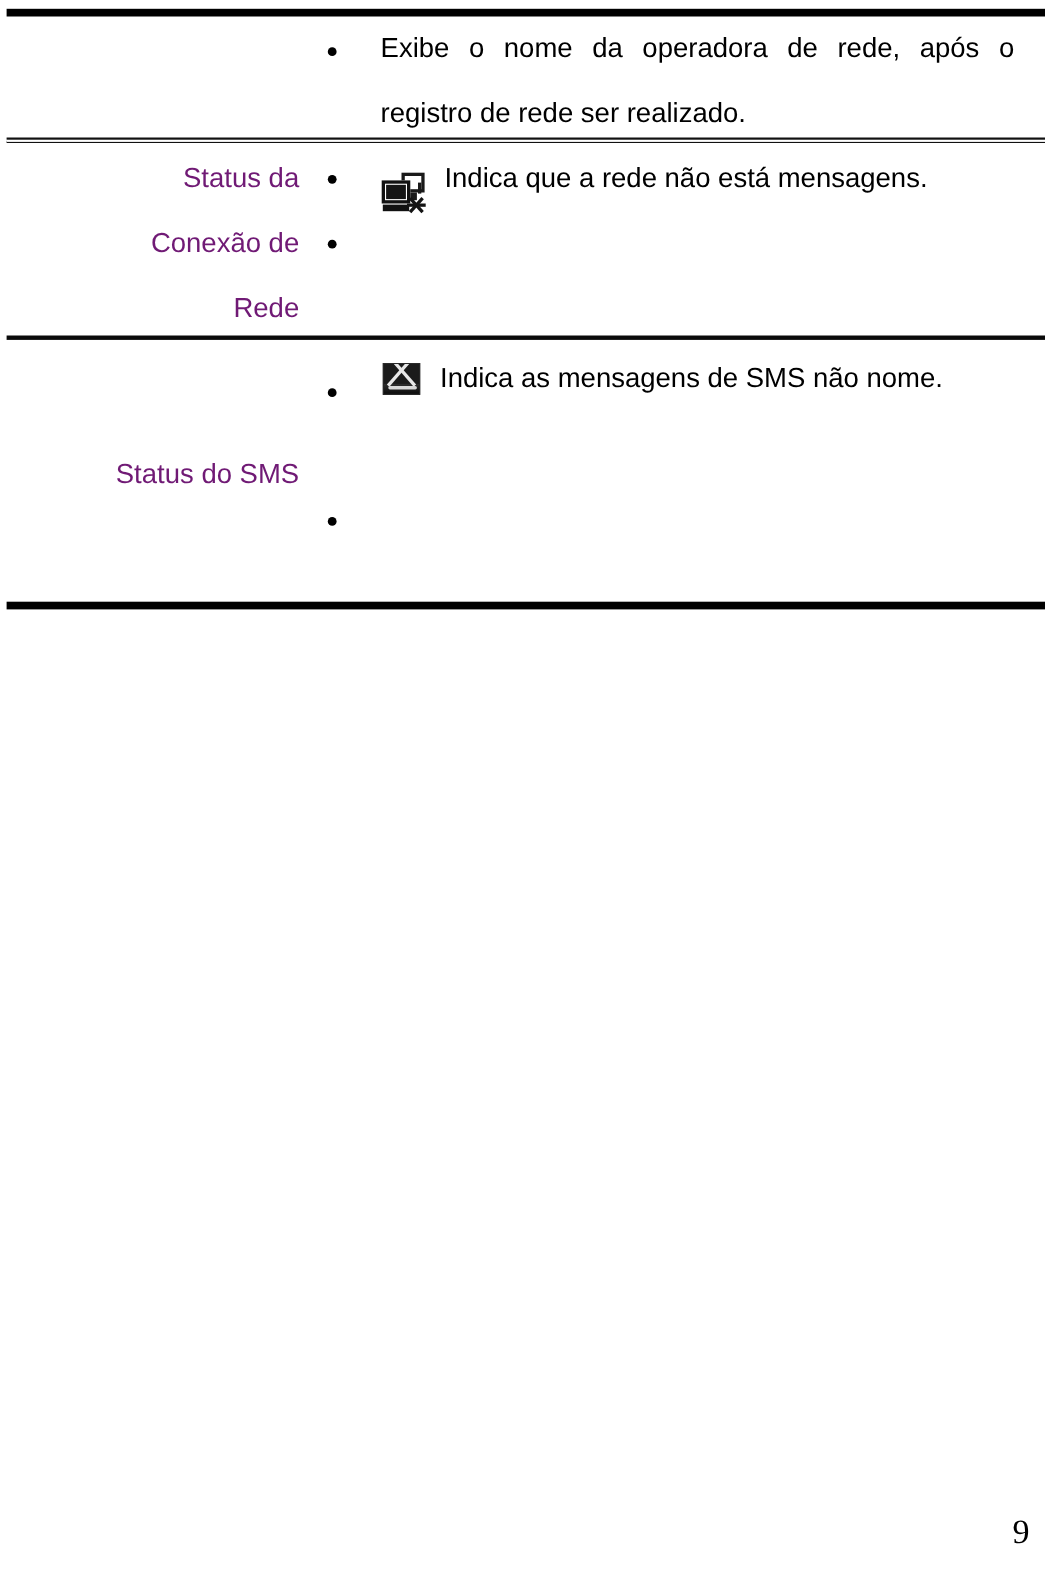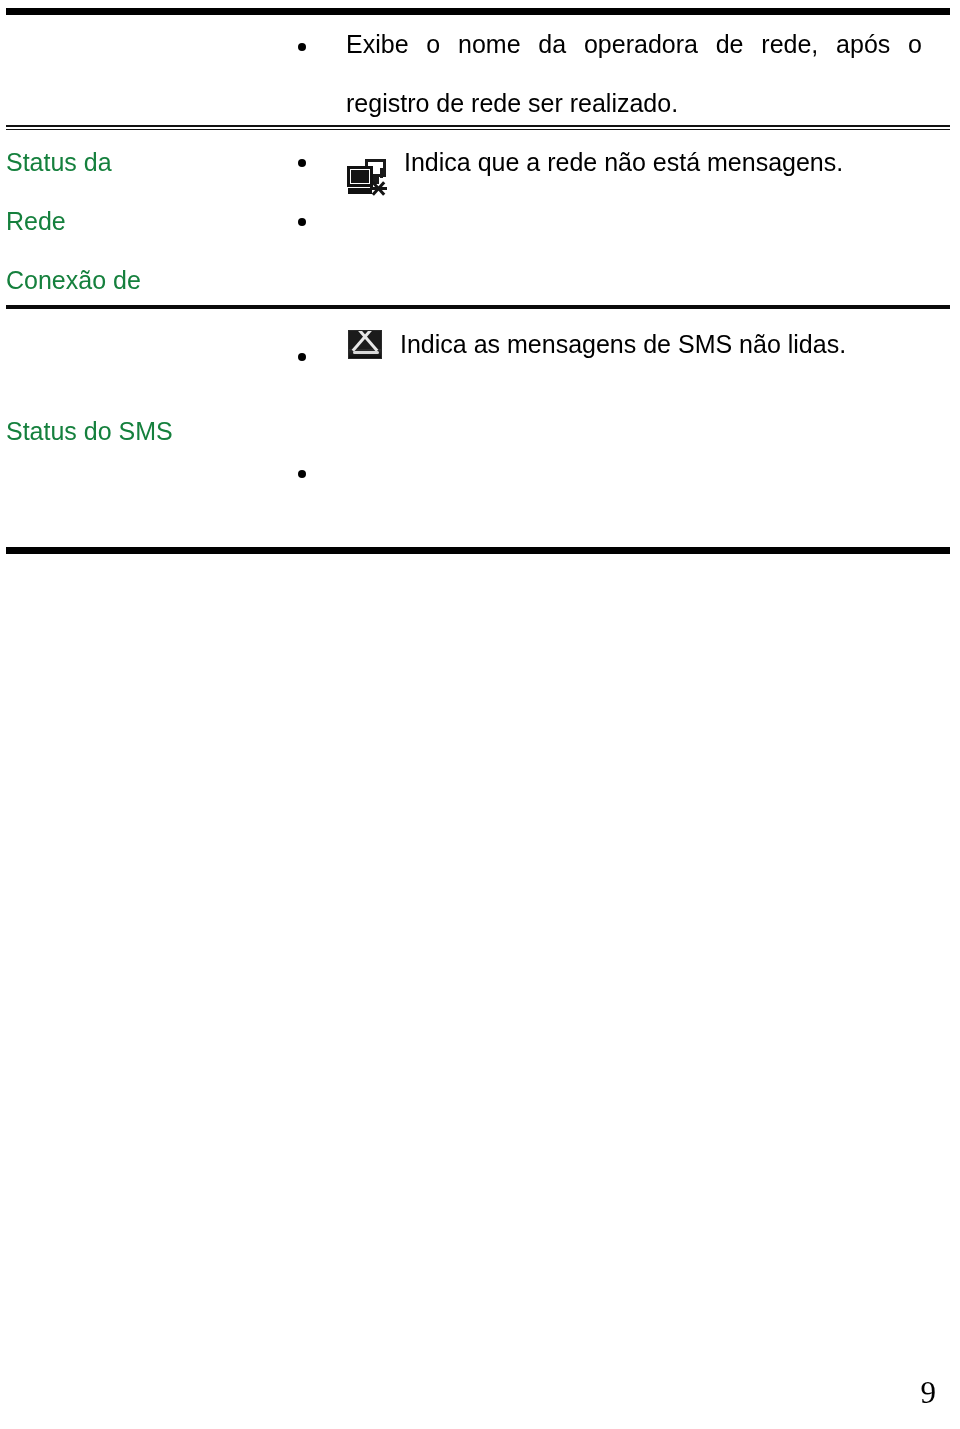--- a/index.html
+++ b/index.html
@@ -50,24 +50,24 @@
 
   
   .row {
     display: flex;
     align-items: flex-start;
     width: 100%;
   }
   .cell-label {
     width: 266px;
     flex: 0 0 266px;
-    text-align: left;
+    text-align: right;
     font-size: 25px;
     line-height: 59px;
-    color: #15803d;
+    color: #701a75;
   }
   .cell-label .lbl-line { display: block; }
 
   .cell-bullets {
     width: 48px;
     flex: 0 0 48px;
     position: relative;
   }
   .cell-body {
     flex: 1 1 auto;
@@ -293,22 +293,22 @@
       <div class="cell-body">
         <p class="para justify" style="width:576px;">Exibe o nome da operadora de rede, após o registro de rede ser realizado.</p>
       </div>
     </div>
 
     <div class="rule-thin"></div>
 
     <div class="row" style="height:172px; padding-top:6px;">
       <div class="cell-label">
         <span class="lbl-line">Status da</span>
+        <span class="lbl-line">Conexão de</span>
         <span class="lbl-line">Rede</span>
-        <span class="lbl-line">Conexão de</span>
       </div>
 
       <div class="cell-bullets">
         <span class="bullet" style="top:26px;"></span>
         <span class="bullet" style="top:85px;"></span>
       </div>
 
       <div class="cell-body">
 
 
@@ -349,21 +349,21 @@
 
         <div style="position:relative;">
           <span class="icon-wrap" style="width:34px;height:29px;position:absolute;left:2px;top:15px;">
             <span class="icon icon-env">
               <span class="shine"></span>
               <span class="flapL"></span>
               <span class="flapR"></span>
               <span class="fold"></span>
             </span>
           </span>
-          <p class="para justify" style="margin:0; padding-left:0; text-indent:54px; width:576px;">Indica as mensagens de SMS não lidas.</p>
+          <p class="para justify" style="margin:0; padding-left:0; text-indent:54px; width:576px;">Indica as mensagens de SMS não nome.</p>
         </div>
 
 
       </div>
     </div>
 
     <div class="rule-thick"></div>
 
   </div>
 

